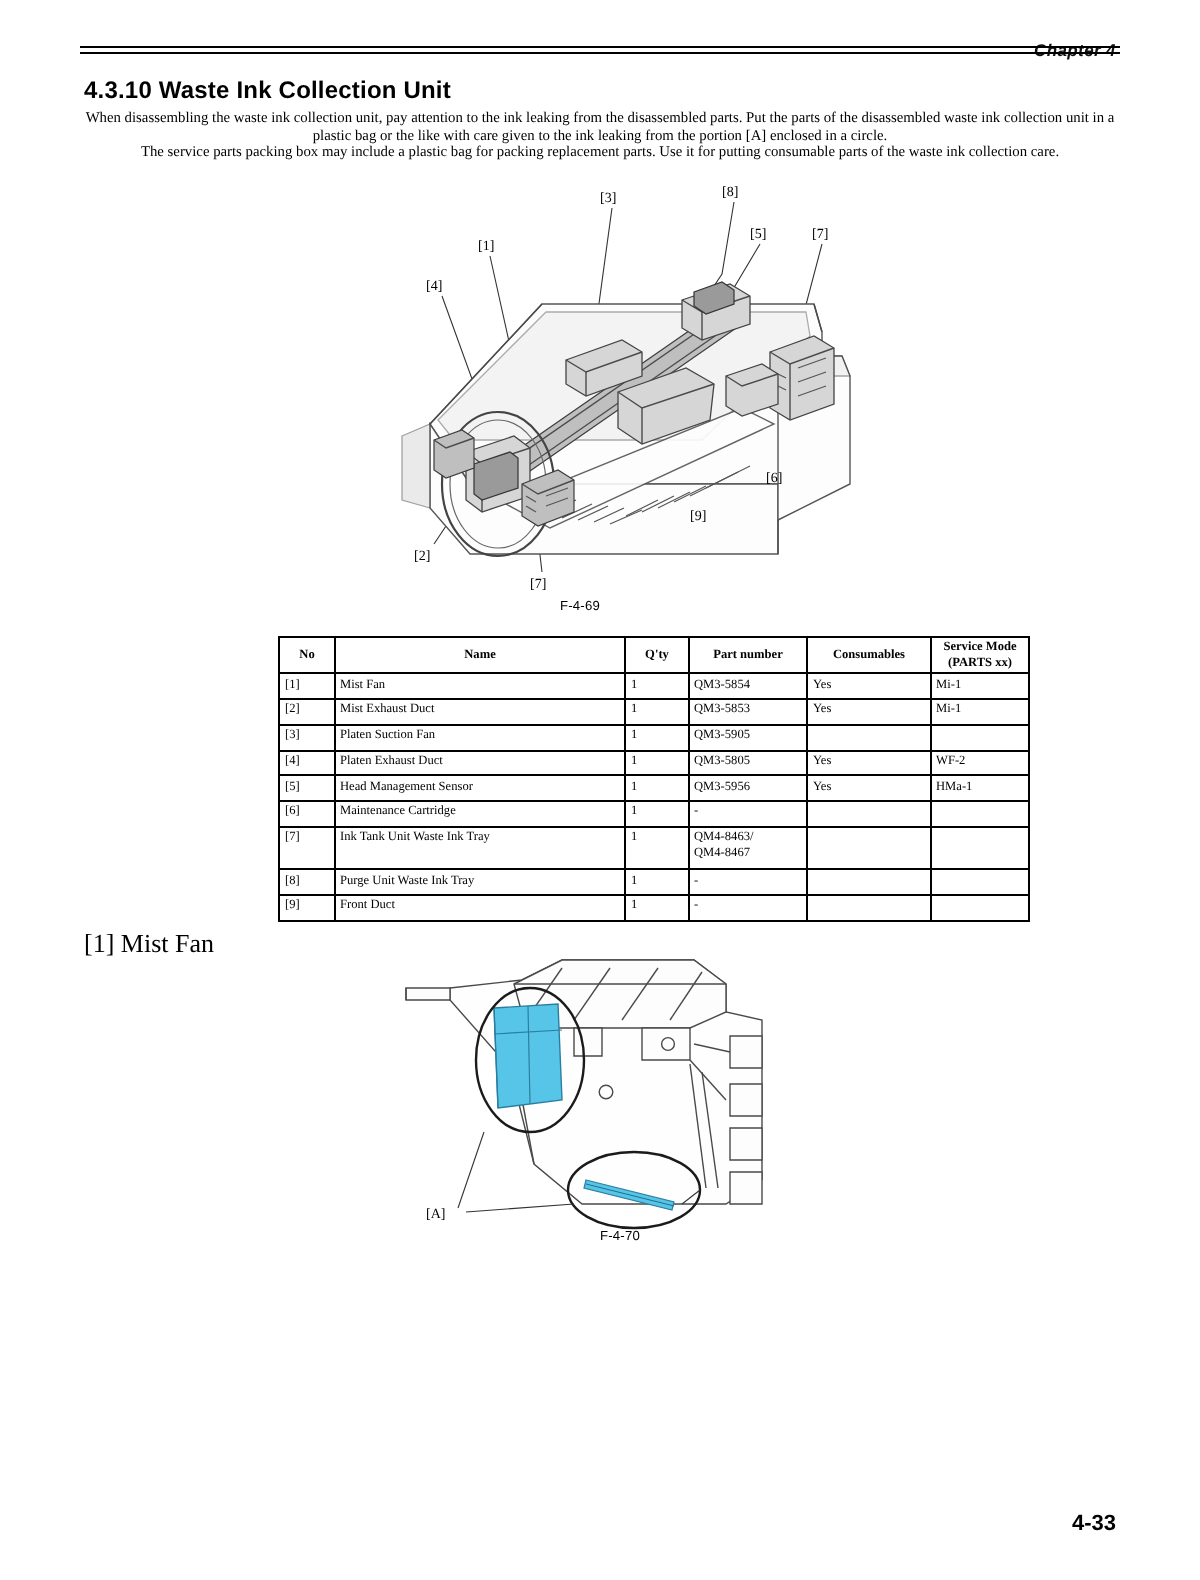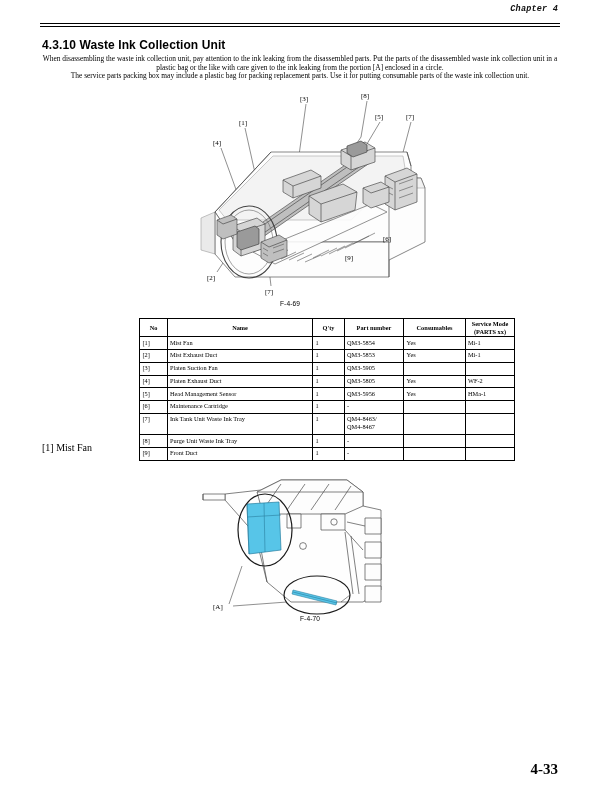--- a/index.html
+++ b/index.html
@@ -4,22 +4,22 @@
 <style>
   html,body{margin:0;padding:0;background:#fff;}
   body{
     width:600px;height:790px;position:relative;overflow:hidden;
     font-family:"Liberation Serif", serif;color:#000;
   }
   .page{position:absolute;inset:0;}
 
   
   .hdr-chapter{
-    position:absolute;right:42px;top:4px;
-    font-family:Liberation Mono, monospace;
+    position:absolute;right:42px;top:20px;
+    font-family:Liberation Sans, sans-serif;
     font-style:italic;font-weight:600;font-size:8.5px;color:#111;
     letter-spacing:.2px;
   }
   .hdr-rule{
     position:absolute;left:40px;right:40px;top:22.5px;
     border-top:1.6px solid #000;
   }
   .hdr-rule2{
     position:absolute;left:40px;right:40px;top:25.5px;
     border-top:0.8px solid #000;
@@ -71,32 +71,32 @@
   .c-no{width:22px;}
   .c-name{width:140px;}
   .c-qty{width:26px;}
   .c-pn{width:54px;}
   .c-cons{width:56px;}
   .c-sm{width:44px;}
   .tbl td.tall{height:18px;}
 
   
   .subhead{
-    position:absolute;left:42px;top:442px;font-size:10px;
+    position:absolute;left:42px;top:464px;font-size:13px;
   }
 
   
   .fig2{position:absolute;left:195px;top:462px;width:220px;height:160px;}
   .fig2-cap{position:absolute;left:275px;top:615px;width:70px;}
 
   
   .pgnum{
-    position:absolute;right:42px;bottom:12px;
-    font-family:Liberation Serif, serif;
-    font-weight:bold;font-size:15px;
+    position:absolute;right:42px;bottom:22px;
+    font-family:Liberation Sans, sans-serif;
+    font-weight:bold;font-size:11px;
   }
 
   .ln{stroke:#4a4a4a;stroke-width:.7;fill:none;}
   .ln2{stroke:#555;stroke-width:.6;fill:none;}
   .lead{stroke:#333;stroke-width:.55;fill:none;}
   .bodyfill{fill:#fdfdfd;stroke:#555;stroke-width:.7;}
   .greyfill{fill:#e9e9e9;stroke:#4a4a4a;stroke-width:.65;}
   .grey2{fill:#d6d6d6;stroke:#444;stroke-width:.65;}
   .grey3{fill:#bfbfbf;stroke:#3c3c3c;stroke-width:.6;}
   .dark{fill:#9a9a9a;stroke:#333;stroke-width:.6;}
@@ -106,21 +106,21 @@
 
 <div class="page">
 
   <div class="hdr-chapter">Chapter 4</div>
   <div class="hdr-rule"></div>
   <div class="hdr-rule2"></div>
 
   <div class="sec-title">4.3.10 Waste Ink Collection Unit</div>
   <div class="body-text">
     <p>When disassembling the waste ink collection unit, pay attention to the ink leaking from the disassembled parts. Put the parts of the disassembled waste ink collection unit in a plastic bag or the like with care given to the ink leaking from the portion [A] enclosed in a circle.</p>
-    <p>The service parts packing box may include a plastic bag for packing replacement parts. Use it for putting consumable parts of the waste ink collection unit.</p>
+    <p>The service parts packing box may include a plastic bag for packing replacement parts. Use it for putting consumable parts of the waste ink collection care.</p>
   </div>
 
   <div class="fig1">
     <svg width="260" height="215" viewBox="0 0 260 215">
 
       <g class="lead">
         <path d="M70,36 L86,108"></path>
         <path d="M46,56 L80,150 L90,160"></path>
         <path d="M131,12 L122,78 L118,90"></path>
         <path d="M205,30 L180,72 L172,82"></path>

